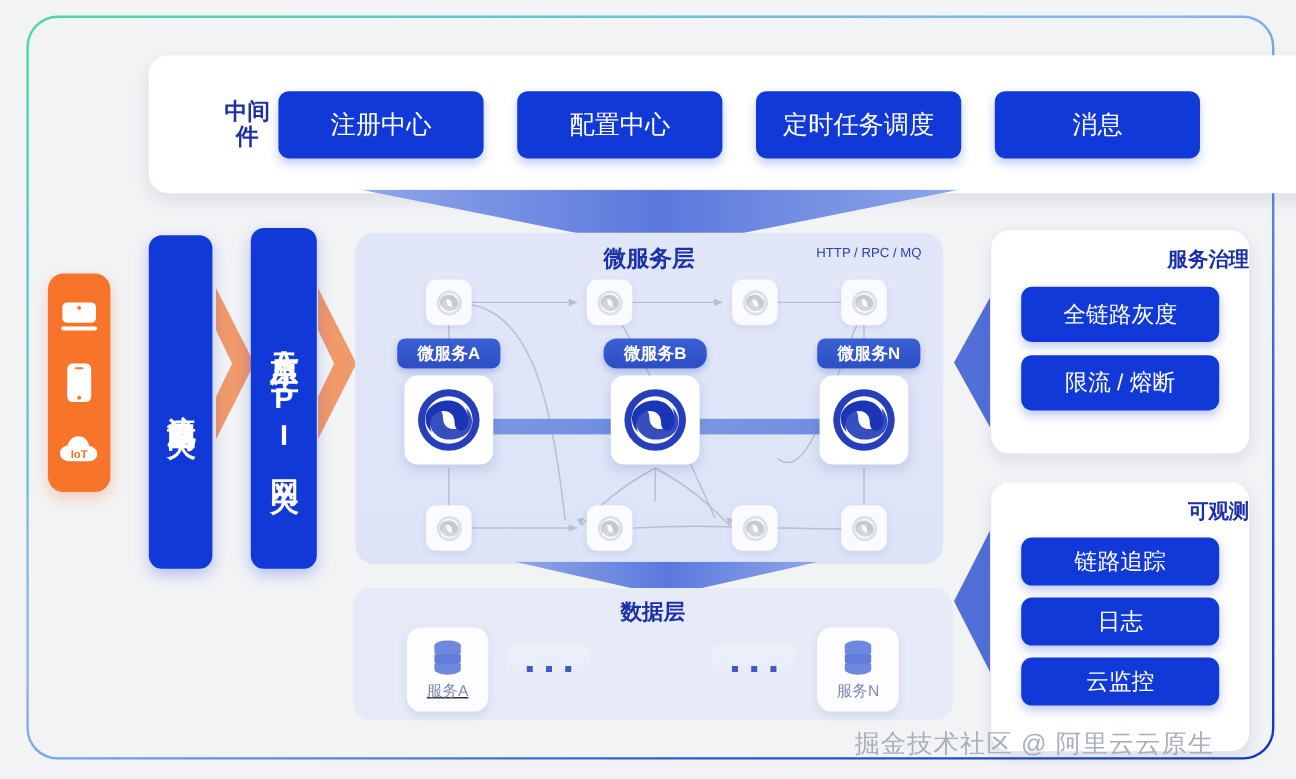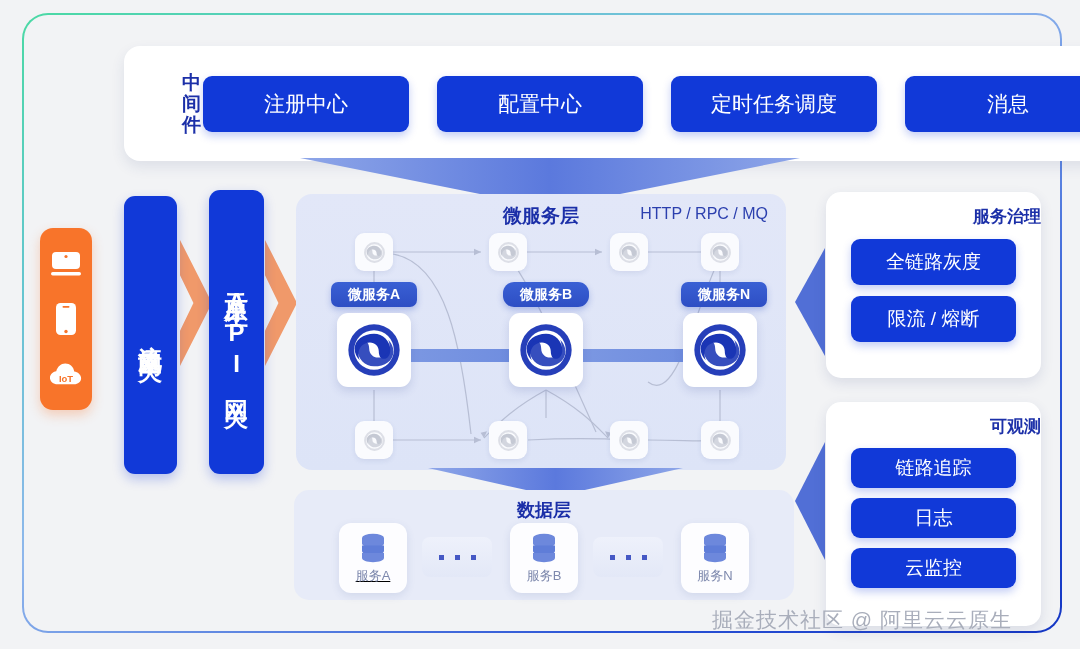--- a/index.html
+++ b/index.html
@@ -31,21 +31,21 @@
     width:48px;margin-left:14px;color:#1b2fa8;font-weight:bold;font-size:19px;
     line-height:21px;text-align:center;letter-spacing:0;
   }
   .mw-items{display:flex;gap:28px;margin-left:2px;}
   .pill{
     background:#1139d8;color:#fff;border-radius:9px;
     display:flex;align-items:center;justify-content:center;
     font-size:21px;font-weight:400;
     box-shadow:0 4px 8px rgba(17,57,216,.25);
   }
-  .mw-pill{width:206px;height:56px;}
+  .mw-pill{width:171px;height:56px;}
 
   
   .funnel-top{
     position:absolute;left:300px;top:158px;width:500px;height:38px;
     background:linear-gradient(90deg,#8ea6e8 0%,#5b79dd 50%,#8ea6e8 100%);
     clip-path:polygon(0 0,100% 0,62% 100%,50% 100%,38% 100%);
   }
 
   
   .devices{
@@ -80,21 +80,21 @@
   .ms-layer{
     position:absolute;left:296px;top:194px;width:490px;height:276px;
     background:linear-gradient(180deg,#e2e7f8 0%,#dde4f7 100%);
     border-radius:16px;
   }
   .ms-title{
     position:absolute;left:0;right:0;top:9px;text-align:center;
     color:#1b2fa8;font-size:19px;font-weight:bold;
   }
   .ms-proto{
-    position:absolute;right:18px;top:11px;color:#2b3fae;font-size:16px;
+    position:absolute;right:18px;top:11px;color:#2b3fae;font-size:11px;
   }
   .mini{
     position:absolute;width:38px;height:38px;background:#fafbfe;border-radius:9px;
     display:flex;align-items:center;justify-content:center;
     box-shadow:0 2px 5px rgba(60,80,150,.10);
   }
   .svc-tag{
     position:absolute;width:86px;height:25px;border-radius:7px;
     background:linear-gradient(180deg,#3a60d4 0%,#2d4ec4 100%);
     color:#fff;font-size:14px;font-weight:bold;
@@ -389,29 +389,20 @@
       </svg>
       <div class="lbl">服务A</div>
     </div>
 
     <div class="dots" style="left:128px;">
       <i></i>
       <i></i>
       <i></i>
     </div>
 
-    <div class="db-card" style="left:216px;">
-      <svg width="34" height="34" viewBox="0 0 34 34">
-        <ellipse cx="17" cy="7" rx="11" ry="4.2" fill="#6d88dc"></ellipse>
-        <path d="M6 7v5.5c0 2.3 4.9 4.2 11 4.2s11-1.9 11-4.2V7" fill="#6d88dc"></path>
-        <path d="M6 14.5V20c0 2.3 4.9 4.2 11 4.2S28 22.3 28 20v-5.5" fill="#5f7dd8"></path>
-        <path d="M6 22V27c0 2.3 4.9 4.2 11 4.2S28 29.3 28 27v-5" fill="#6d88dc"></path>
-      </svg>
-      <div class="lbl">服务B</div>
-    </div>
 
     <div class="dots" style="left:299px;">
       <i></i>
       <i></i>
       <i></i>
     </div>
 
     <div class="db-card" style="left:387px;">
       <svg width="34" height="34" viewBox="0 0 34 34">
         <ellipse cx="17" cy="7" rx="11" ry="4.2" fill="#6d88dc"></ellipse>

